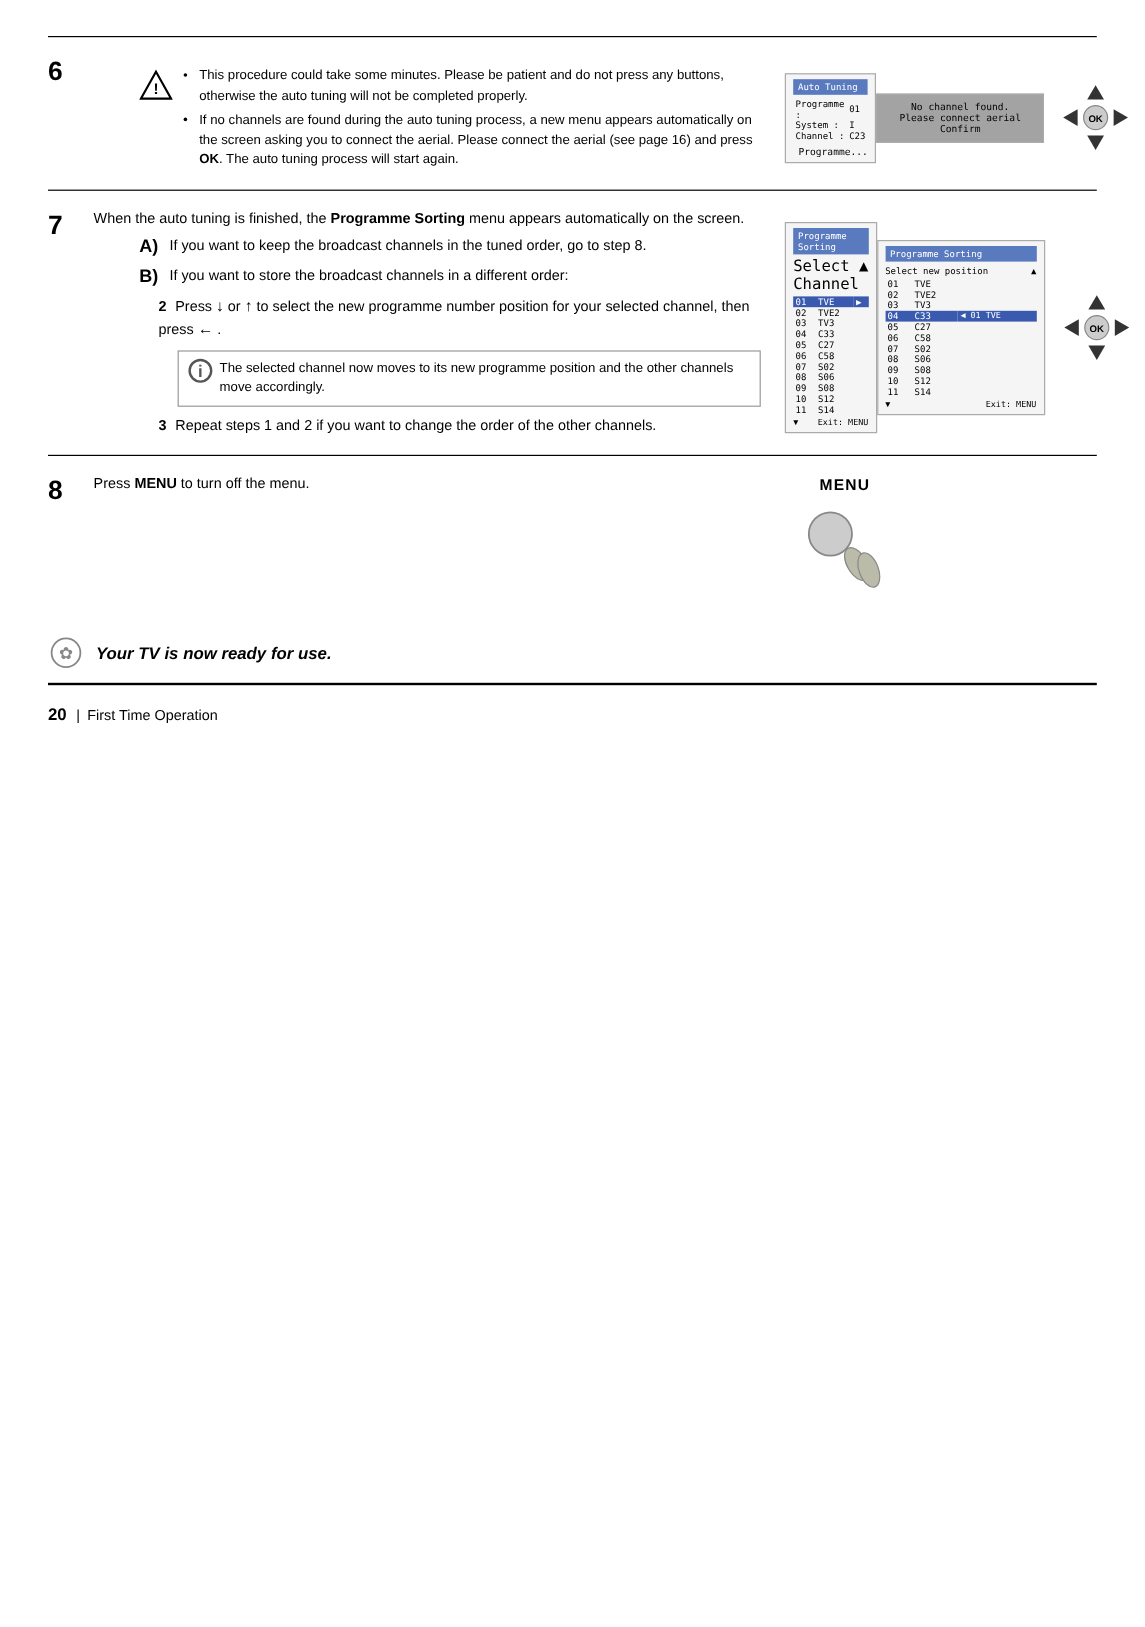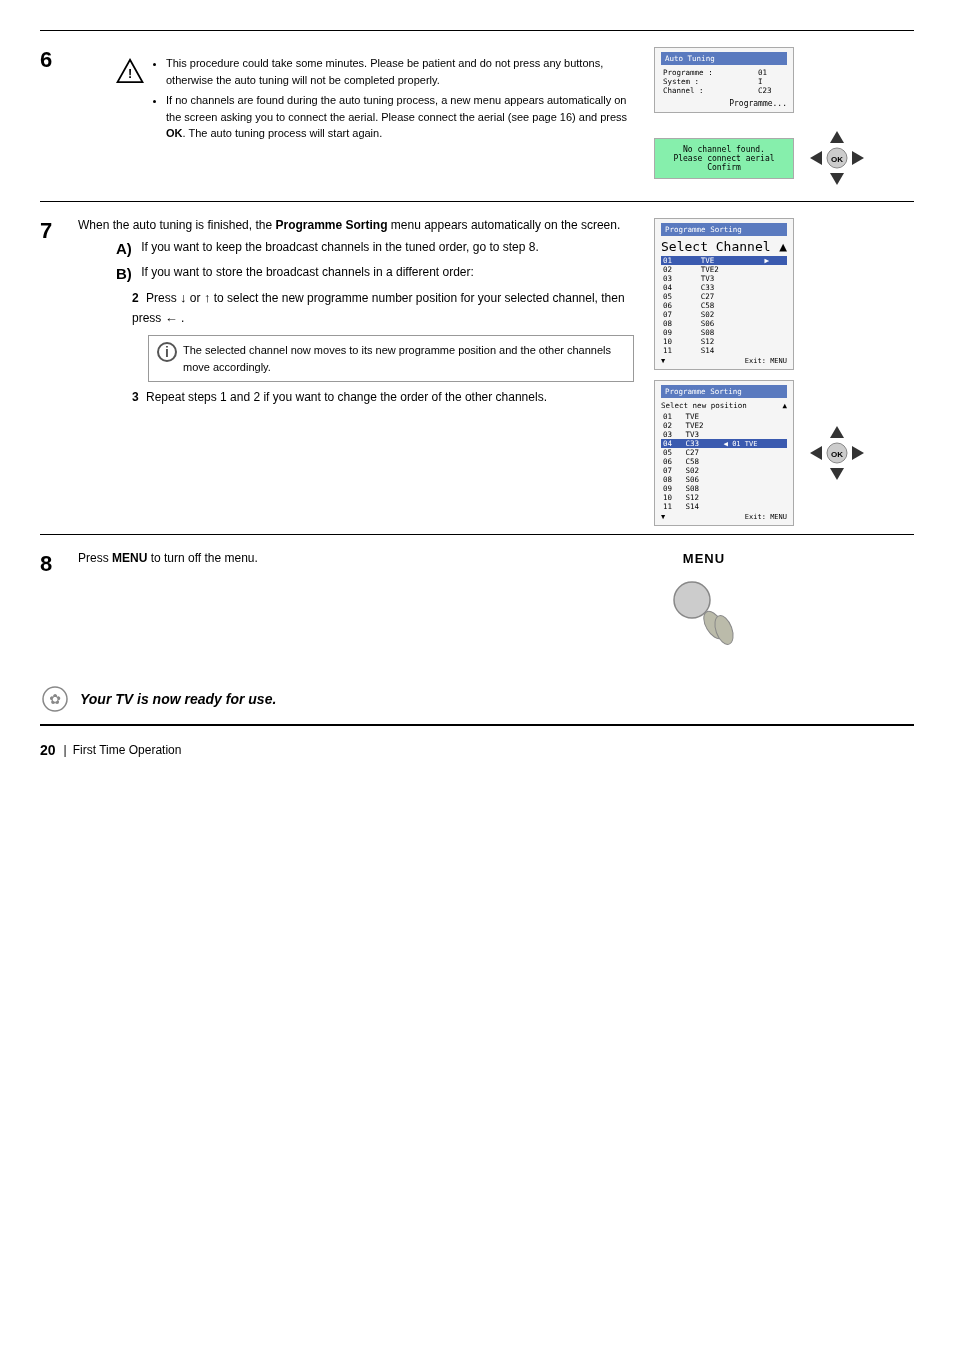--- a/index.html
+++ b/index.html
@@ -24,23 +24,22 @@
       padding: 16px 0 8px 0;
       margin-bottom: 0;
     }
     .left-col {
       flex: 1;
       padding-right: 20px;
     }
     .right-col {
       width: 260px;
       display: flex;
-      flex-direction: column;
-      align-items: flex-start;
-      gap: 10px;
+      flex-direction: row;
+      align-items: center;
     }
     .step-num {
       font-size: 22px;
       font-weight: bold;
       margin-right: 10px;
       min-width: 28px;
       display: inline-block;
       vertical-align: top;
     }
     .step-content {
@@ -160,30 +159,30 @@
     }
     .tv-screen td {
       padding: 0 2px;
     }
     .tv-screen .highlight-row {
       background: #3a5aaf;
       color: #fff;
     }
     .no-channel-box {
       border: 1px solid #aaa;
-      background: #86efac;
+      background: #a3a3a3;
       padding: 6px 10px;
       font-size: 8px;
       text-align: center;
       width: 140px;
       font-family: monospace;
     }
     .page-num-row {
       display: flex;
-      align-items: center;
+      align-items: flex-end;
       justify-content: flex-start;
       padding: 16px 0 4px 0;
       border-top: 2px solid #000;
       margin-top: 10px;
     }
     .page-num {
       font-size: 14px;
       font-weight: bold;
       margin-right: 8px;
     }

